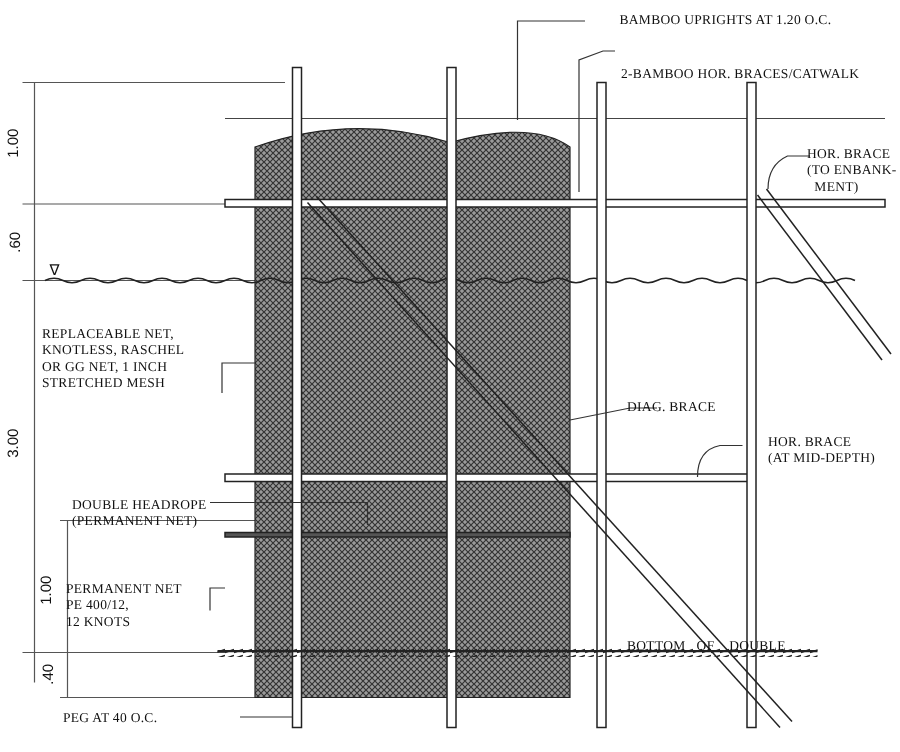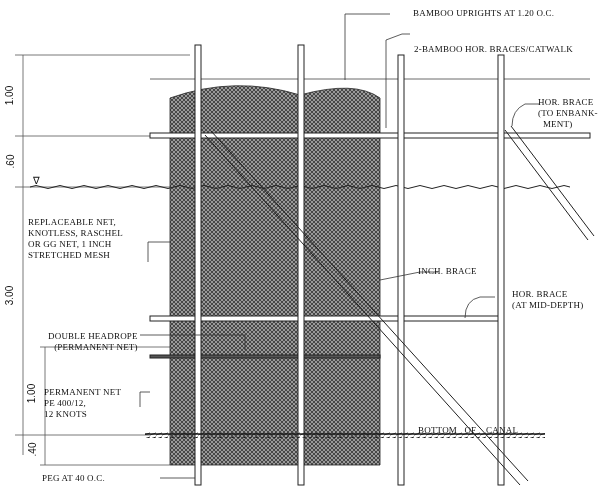--- a/index.html
+++ b/index.html
@@ -77,29 +77,29 @@
 
 <div class="lbl" style="left:413px;top:8px;">BAMBOO UPRIGHTS AT 1.20 O.C.</div>
 <div class="lbl" style="left:414px;top:44px;">2-BAMBOO HOR. BRACES/CATWALK</div>
 <div class="lbl" style="left:538px;top:97px;">HOR. BRACE
 (TO ENBANK-
   MENT)</div>
 <div class="lbl" style="left:28px;top:217px;">REPLACEABLE NET,
 KNOTLESS, RASCHEL
 OR GG NET, 1 INCH
 STRETCHED MESH</div>
-<div class="lbl" style="left:418px;top:266px;">INCH. BRACE</div>
+<div class="lbl" style="left:418px;top:266px;">DIAG. BRACE</div>
 <div class="lbl" style="left:512px;top:289px;">HOR. BRACE
 (AT MID-DEPTH)</div>
-<div class="lbl" style="left:48px;top:331px;text-align:right;">DOUBLE HEADROPE
+<div class="lbl" style="left:48px;top:331px;">DOUBLE HEADROPE
 (PERMANENT NET)</div>
 <div class="lbl" style="left:44px;top:387px;">PERMANENT NET
 PE 400/12,
 12 KNOTS</div>
-<div class="lbl" style="left:418px;top:425px;">BOTTOM   OF    CANAL</div>
+<div class="lbl" style="left:418px;top:425px;">BOTTOM   OF    DOUBLE</div>
 <div class="lbl" style="left:42px;top:473px;">PEG AT 40 O.C.</div>
 <div class="lbl" style="left:33px;top:175px;font-size:10px;">∇</div>
 
 <div class="dim" style="left:0px;top:90px;">1.00</div>
 <div class="dim" style="left:4px;top:156px;">.60</div>
 <div class="dim" style="left:0px;top:290px;">3.00</div>
 <div class="dim" style="left:22px;top:388px;">1.00</div>
 <div class="dim" style="left:26px;top:444px;">.40</div>
 
 </body></html>

